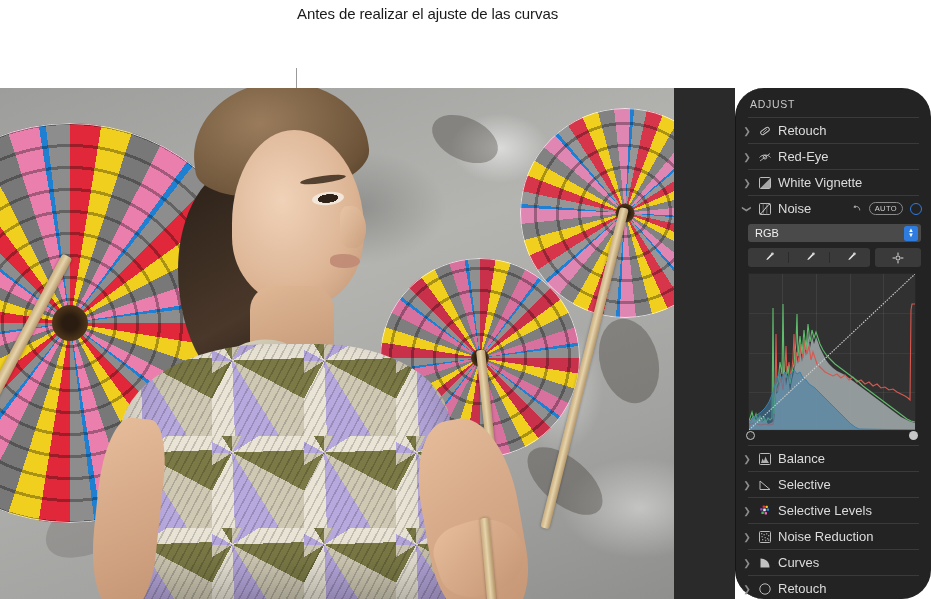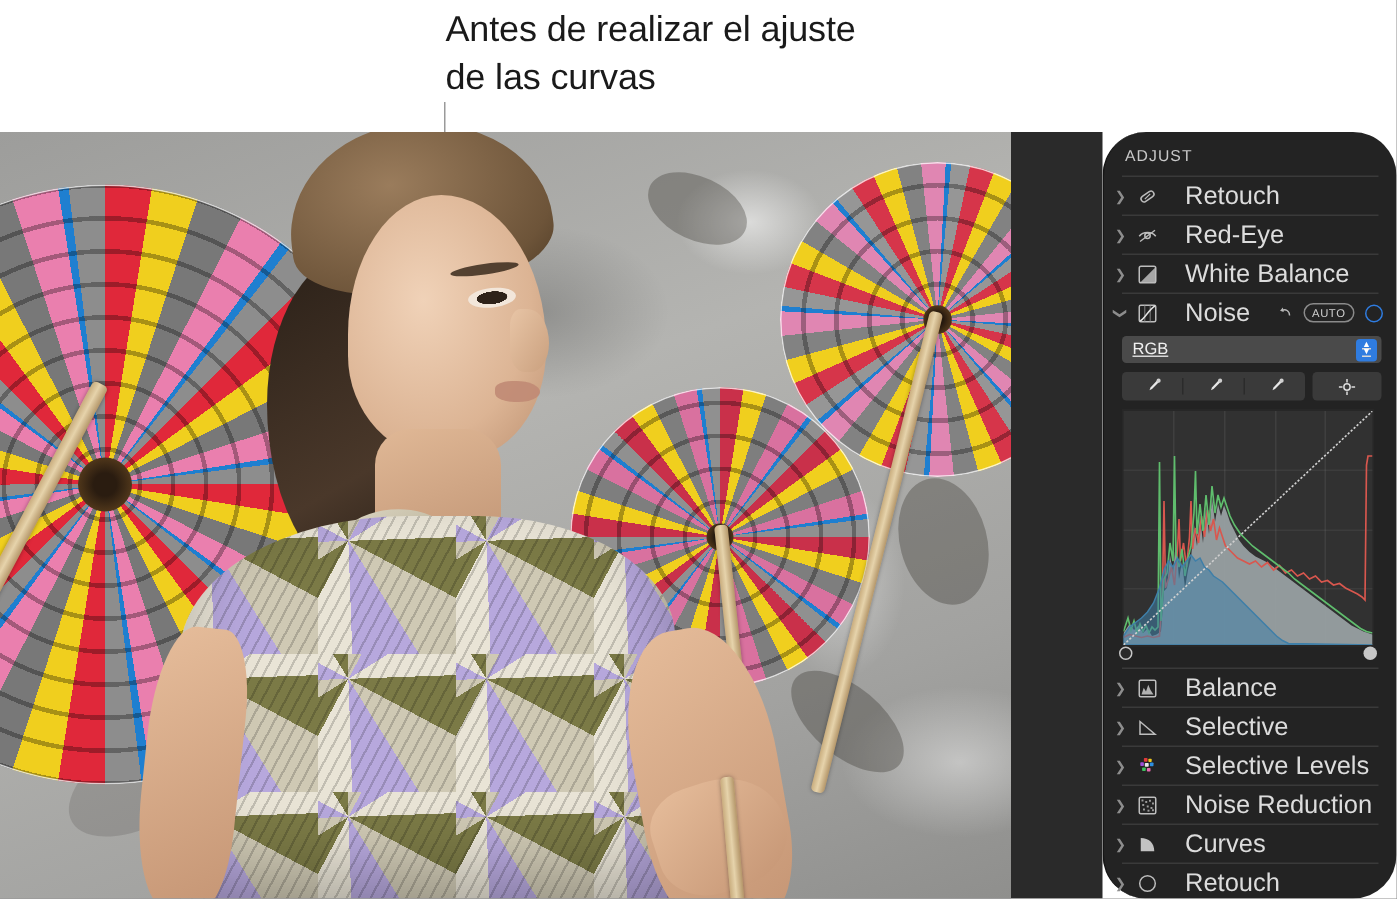--- a/index.html
+++ b/index.html
@@ -7,21 +7,21 @@
     width:931px; height:599px;
     background:#ffffff;
     font-family:"Liberation Sans", sans-serif;
     overflow:hidden;
     position:relative;
   }
 
   
   #callout {
     position:absolute; left:297px; top:4px; width:300px;
-    font-size:24px; line-height:1.32; color:#1a1a1a;
+    font-size:15px; line-height:1.32; color:#1a1a1a;
     letter-spacing:-0.1px;
   }
   #callout-line {
     position:absolute; left:296px; top:68px;
     width:1px; height:52px; background:#9a9a9a;
   }
 
   
   #canvas {
     position:absolute; left:0; top:88px; width:735px; height:511px;
@@ -156,35 +156,35 @@
   .row {
     display:flex; align-items:center; height:25px; padding-left:6px;
     gap:6px;
   }
   .twisty {
     width:10px; text-align:center; color:#8d8d8d; font-size:9px;
     flex:none; user-select:none;
   }
   .twisty.open { transform:rotate(90deg); }
   .ricon { width:14px; height:14px; flex:none; display:block; }
-  .rlabel { color:#dcdcdc; font-size:17px;margin-left:12px; }
+  .rlabel { color:#dcdcdc; font-size:13px; }
 
   .ctrl-right { margin-left:auto; display:flex; align-items:center; gap:7px; padding-right:9px; }
   .reset-ic { width:11px; height:11px; display:block; }
   .auto-pill {
     border:1px solid #8a8a8a; border-radius:7px; color:#cfcfcf;
     font-size:7.5px; padding:1px 5px 1.5px; letter-spacing:.4px;
   }
   .blue-ring {
     width:12px; height:12px; border-radius:50%;
     border:1.6px solid #2f7ce0;
   }
 
   
-  #curves-body { padding:3px 10px 0 12px;text-decoration:underline; }
+  #curves-body { padding:3px 10px 0 12px; }
   .popup {
     height:18px; background:#4a4a4a; border-radius:3px;
     display:flex; align-items:center; padding:0 3px 0 7px;
     font-size:11px; color:#f0f0f0; margin-bottom:6px;
   }
   .stepper {
     margin-left:auto; width:14px; height:15px; border-radius:2.5px;
     background:#2f7ce0; display:flex; flex-direction:column;
     align-items:center; justify-content:center; color:#fff;
     font-size:6px; line-height:5px;
@@ -297,21 +297,21 @@
     <span class="rlabel">Red-Eye</span>
   </div>
   <div class="divider"></div>
 
   <div class="row">
     <span class="twisty">❯</span>
     <svg class="ricon" viewBox="0 0 14 14">
       <rect x="1.5" y="1.5" width="11" height="11" rx="1.2" fill="none" stroke="#bdbdbd" stroke-width="1"></rect>
       <path d="M2.5 12 L12 2.5 L12 12 Z" fill="#bdbdbd" opacity=".85"></path>
     </svg>
-    <span class="rlabel">White Balance</span>
+    <span class="rlabel">White Vignette</span>
   </div>
   <div class="divider"></div>
 
   <div class="row">
     <span class="twisty open">❯</span>
     <svg class="ricon" viewBox="0 0 14 14">
       <rect x="1.5" y="1.5" width="11" height="11" rx="1" fill="none" stroke="#bdbdbd" stroke-width="1"></rect>
       <line x1="5.2" y1="1.5" x2="5.2" y2="12.5" stroke="#8d8d8d" stroke-width=".6"></line>
       <line x1="8.8" y1="1.5" x2="8.8" y2="12.5" stroke="#8d8d8d" stroke-width=".6"></line>
       <path d="M2 12 C5 11 8 4 12 2" fill="none" stroke="#e4e4e4" stroke-width="1"></path>

